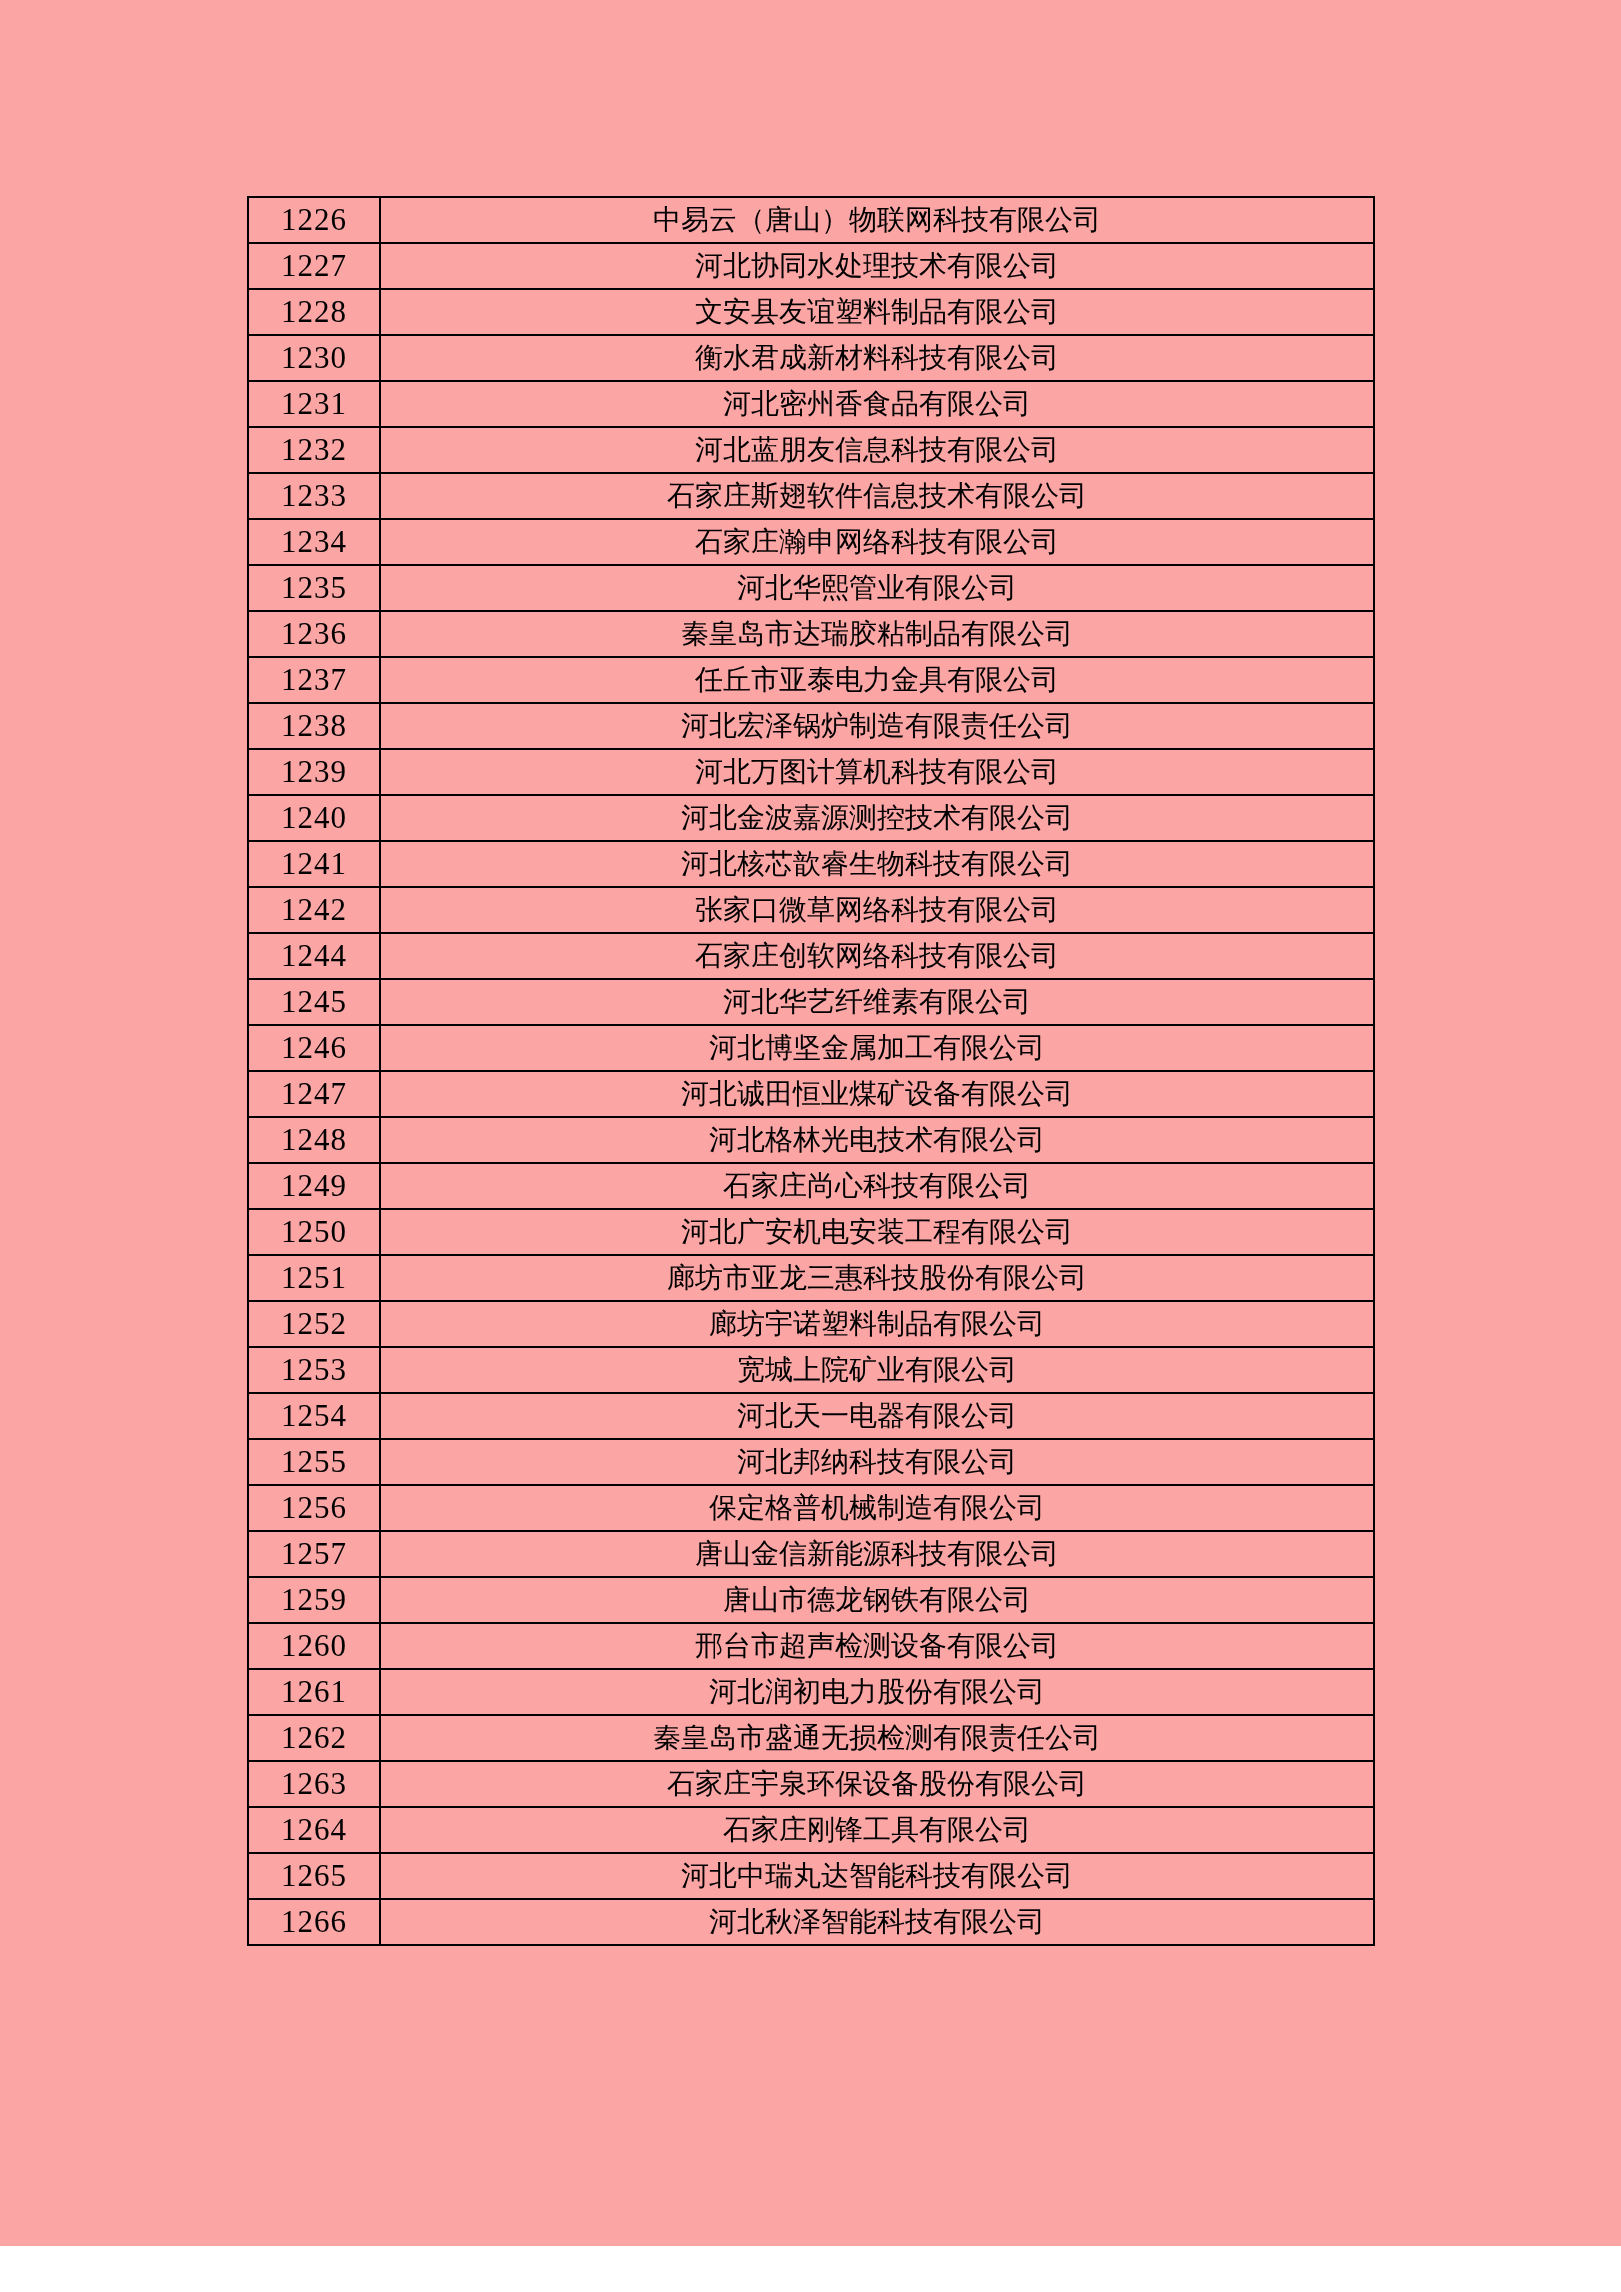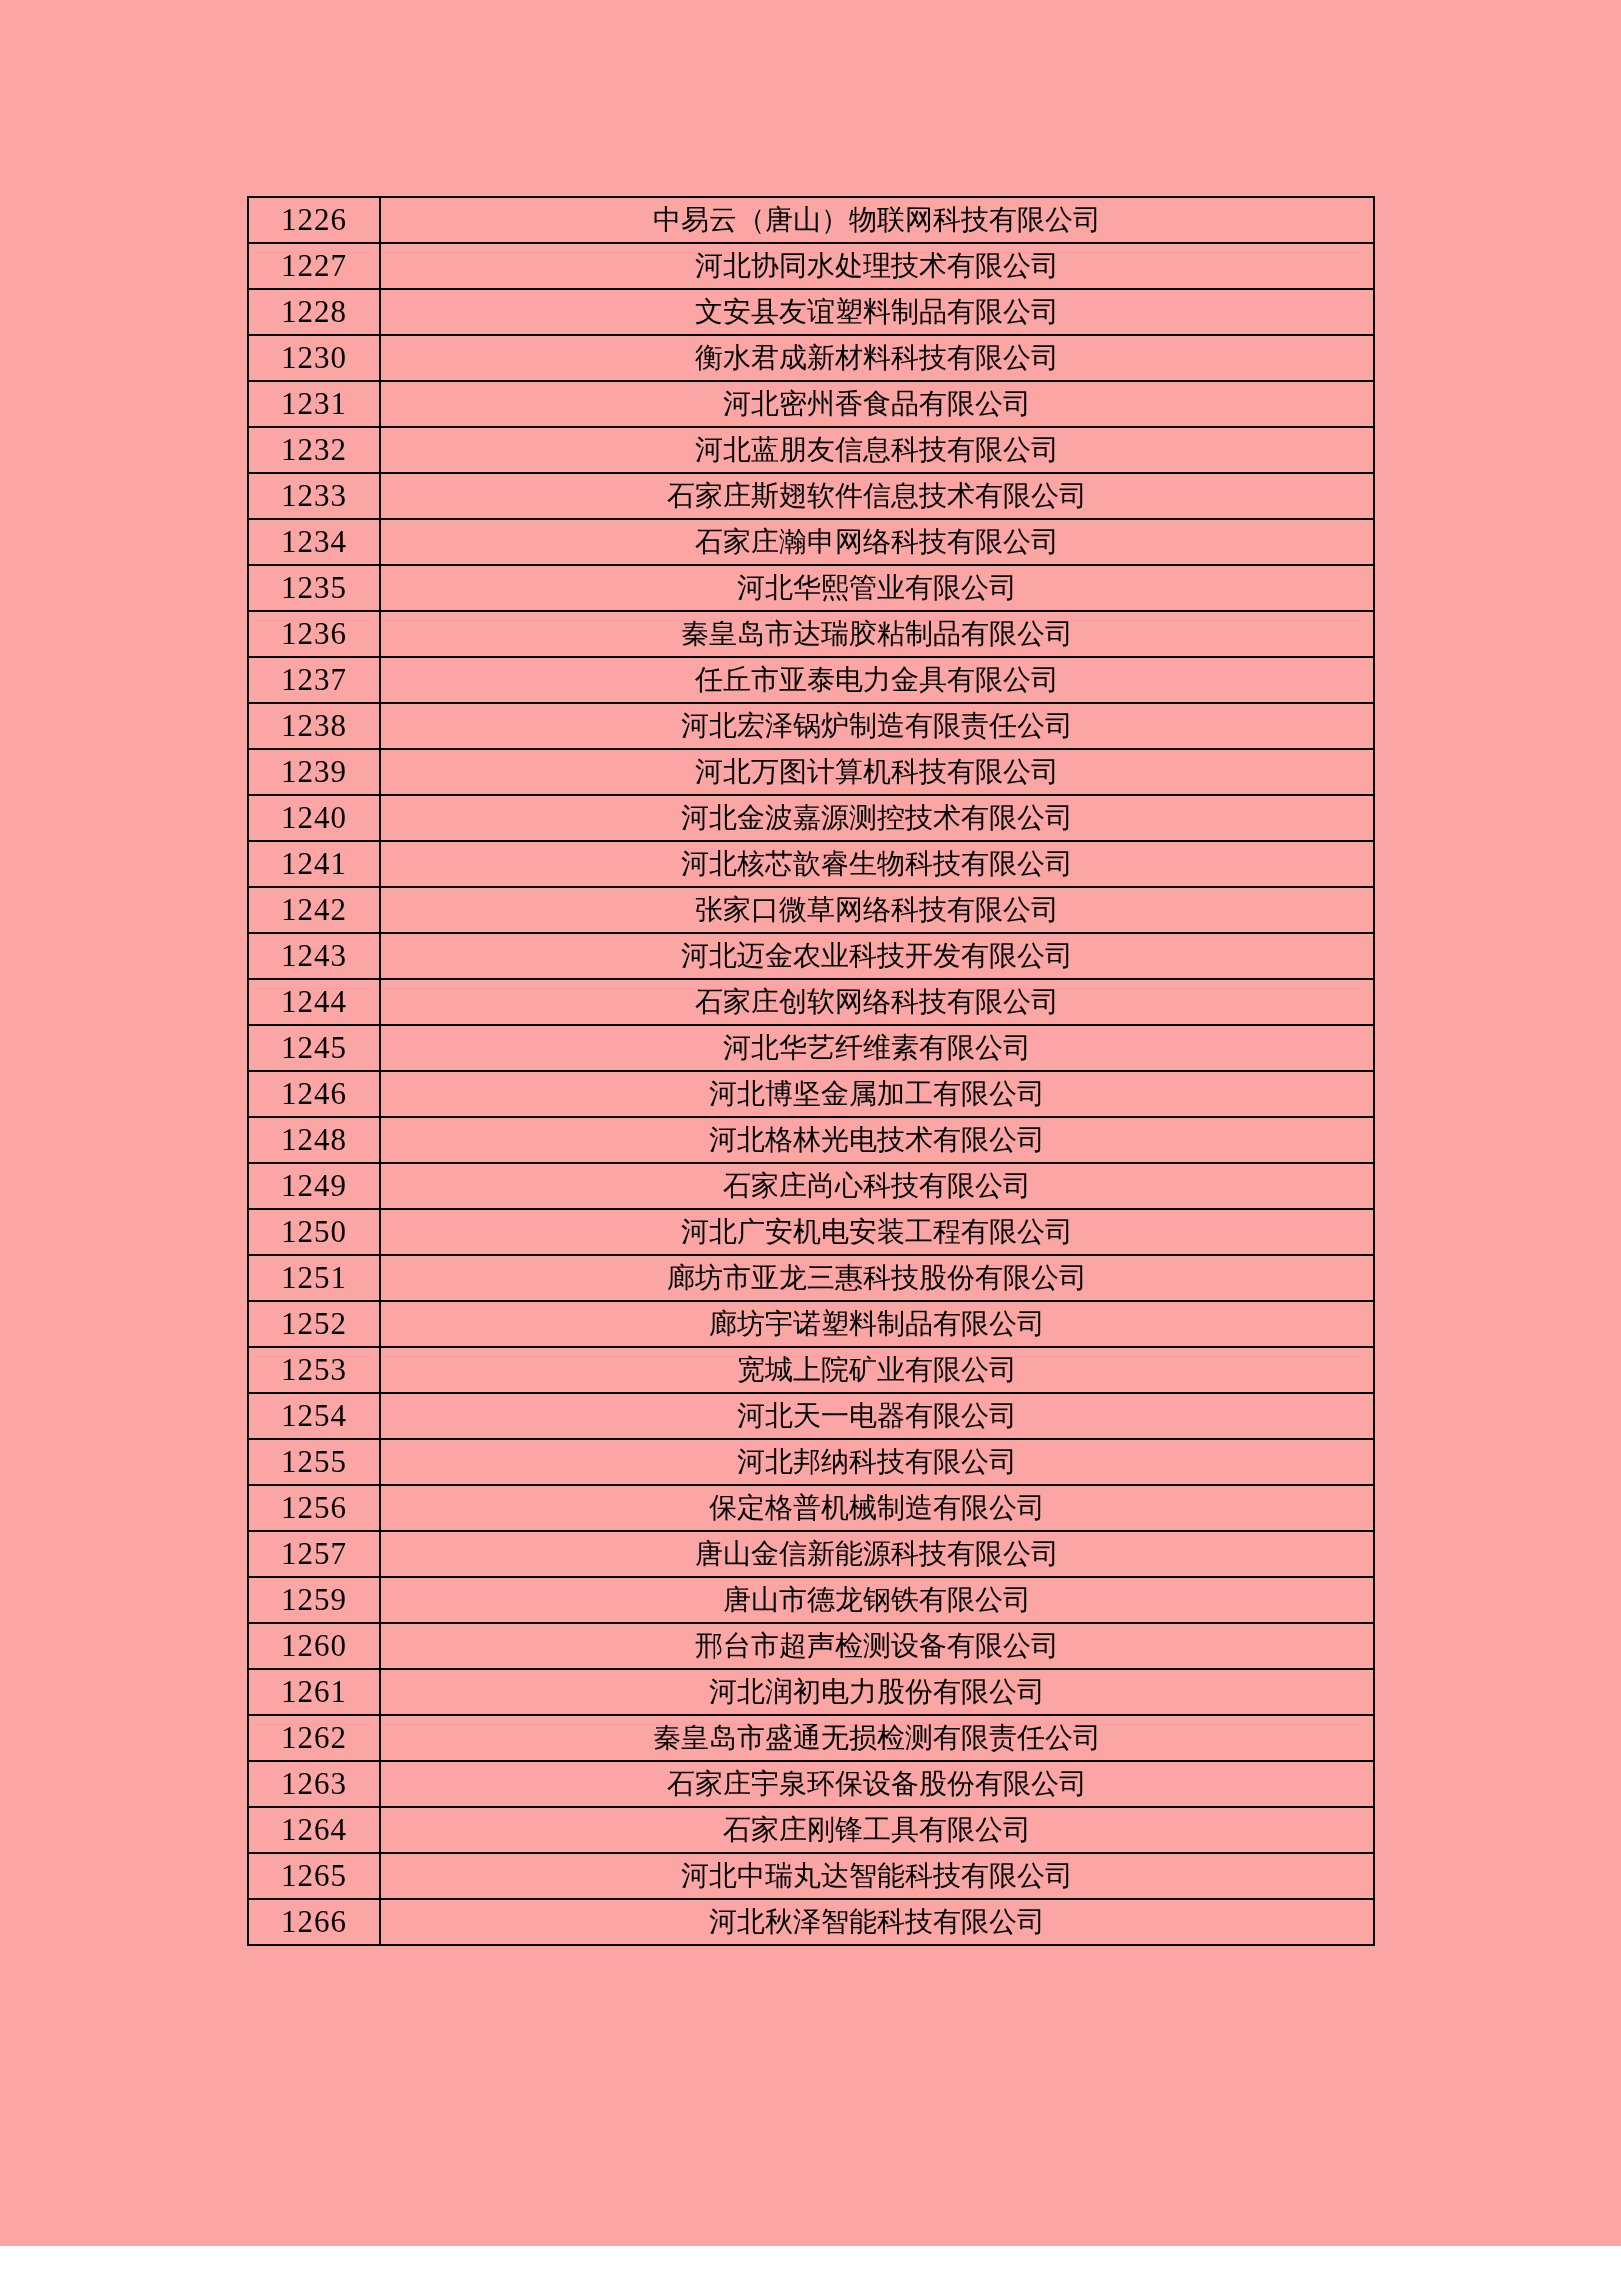--- a/index.html
+++ b/index.html
@@ -126,40 +126,40 @@
   <tr>
     <td class="cell-index">1241</td>
     <td class="cell-name">河北核芯歆睿生物科技有限公司</td>
   </tr>
 
   <tr>
     <td class="cell-index">1242</td>
     <td class="cell-name">张家口微草网络科技有限公司</td>
   </tr>
 
-  <tr>
-    <td class="cell-index">1243</td>
-    <td class="cell-name">河北迈金农业科技开发有限公司</td>
-  </tr>
 
   <tr>
     <td class="cell-index">1244</td>
     <td class="cell-name">石家庄创软网络科技有限公司</td>
   </tr>
 
   <tr>
     <td class="cell-index">1245</td>
     <td class="cell-name">河北华艺纤维素有限公司</td>
   </tr>
 
   <tr>
     <td class="cell-index">1246</td>
     <td class="cell-name">河北博坚金属加工有限公司</td>
   </tr>
 
+  <tr>
+    <td class="cell-index">1247</td>
+    <td class="cell-name">河北诚田恒业煤矿设备有限公司</td>
+  </tr>
 
   <tr>
     <td class="cell-index">1248</td>
     <td class="cell-name">河北格林光电技术有限公司</td>
   </tr>
 
   <tr>
     <td class="cell-index">1249</td>
     <td class="cell-name">石家庄尚心科技有限公司</td>
   </tr>

